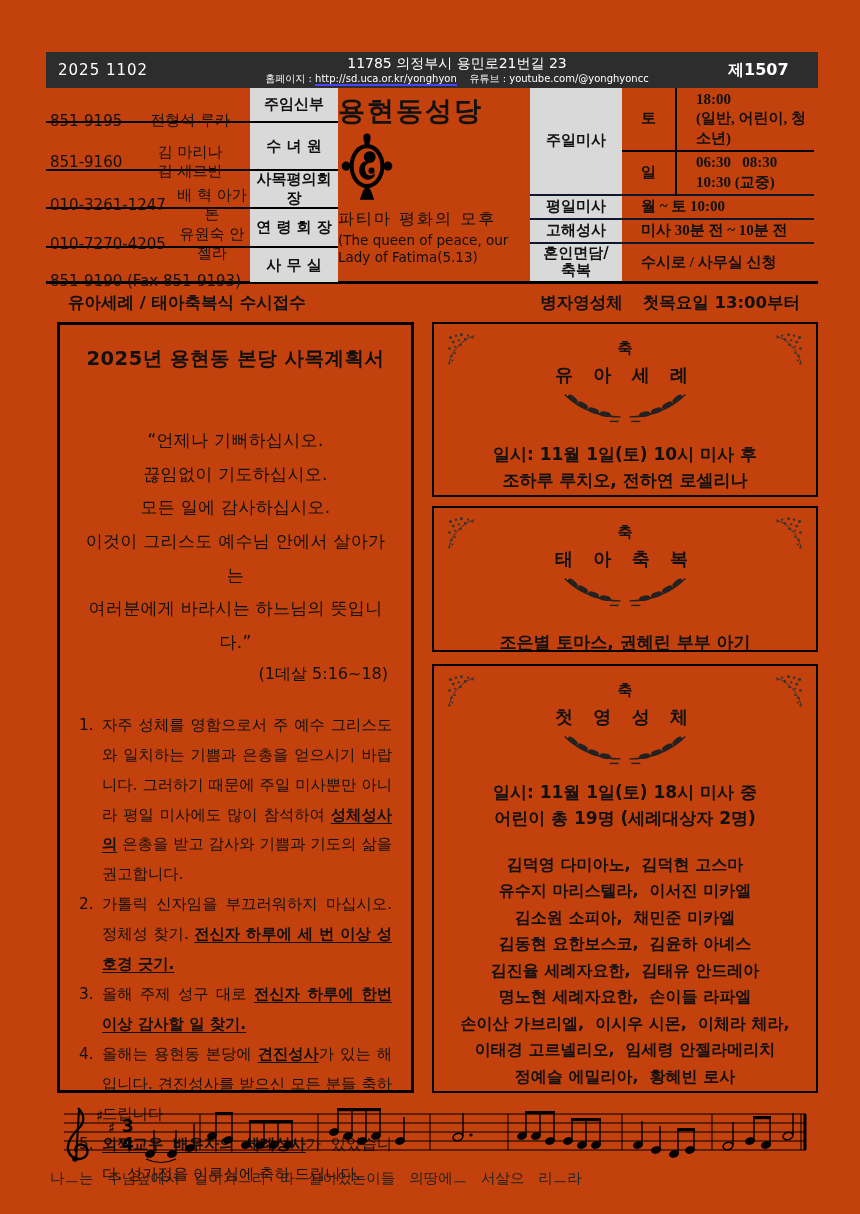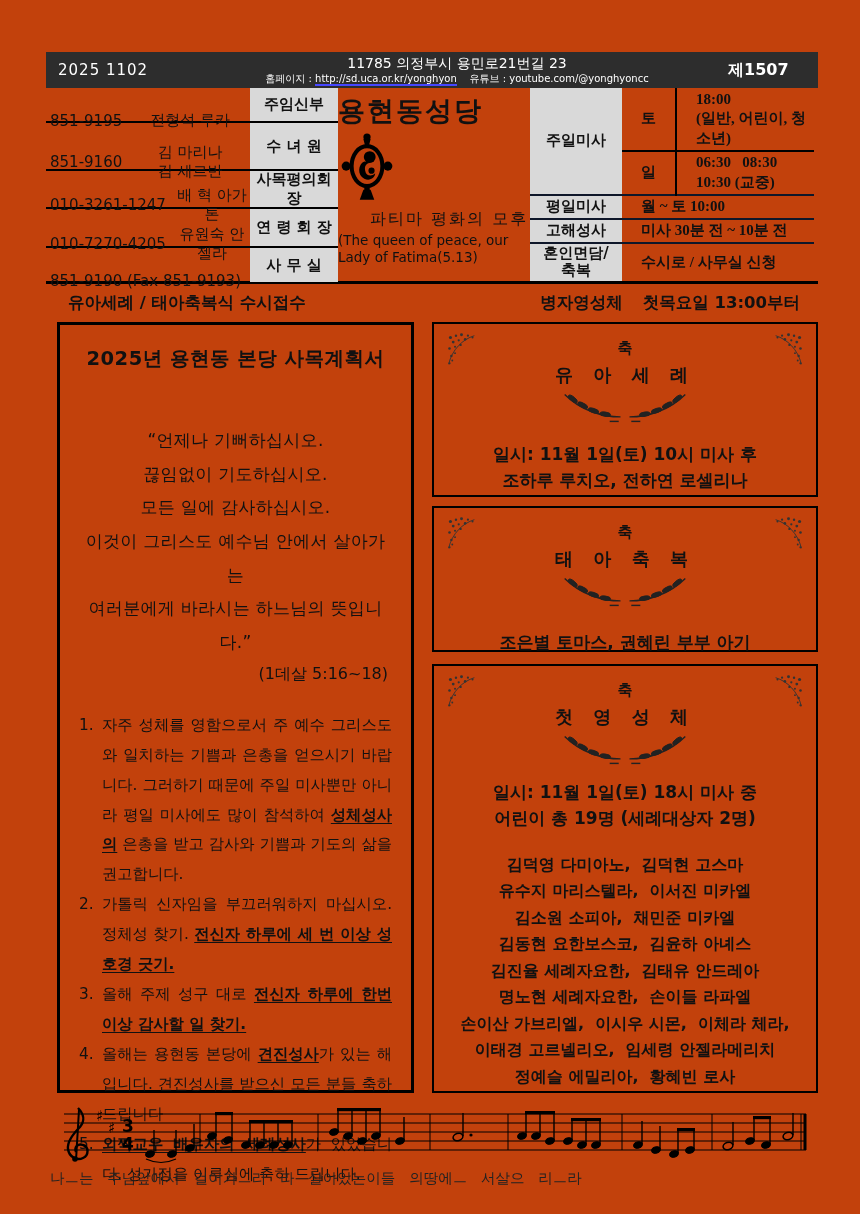--- a/index.html
+++ b/index.html
@@ -26,21 +26,21 @@
   .c-info { flex:1; display:flex; align-items:center; padding-left:4px; gap:8px;margin-top:32px; }
   .c-phone { white-space:pre; }
   .c-name { flex:1; text-align:center; line-height:1.25; }
   .c-role { width:88px; background:#d9d9d9; font-weight:bold; display:flex;
             align-items:center; justify-content:center; text-align:center; font-size:15px; }
   .r1{height:35px}.r2{height:48px}.r3{height:38px}.r4{height:39px}.r5{height:34px; flex:1}
 
   .center-col { width:192px; text-align:left; }
   .church-title { font-size:27px; font-weight:bold; letter-spacing:2px; margin-top:5px; }
   .logo-wrap { margin-top:2px; }
-  .subtitle-ko { font-size:16px; letter-spacing:2px; margin-top:2px;padding-left:32px; }
+  .subtitle-ko { font-size:16px; letter-spacing:2px; margin-top:2px; }
   .subtitle-en { font-size:13.5px; line-height:1.25; margin-top:2px; }
 
   .mass { width:284px; border-collapse:collapse; font-size:15px; font-weight:600; }
   .mass td { padding:1px 4px; vertical-align:middle; }
   .mass .lbl { background:#d9d9d9; width:92px; text-align:center; font-weight:bold; line-height:1.15; }
   .mass .day { width:54px; text-align:center; border-right:2px solid #000; }
   .mass .val { padding-left:19px; line-height:1.3;font-family:Liberation Serif, serif; }
   .mass tr.sub td { border-top:2px solid #000; }
   .mass tr.full td { border-top:2px solid #0f172a; }
   .pre { white-space:pre; }

